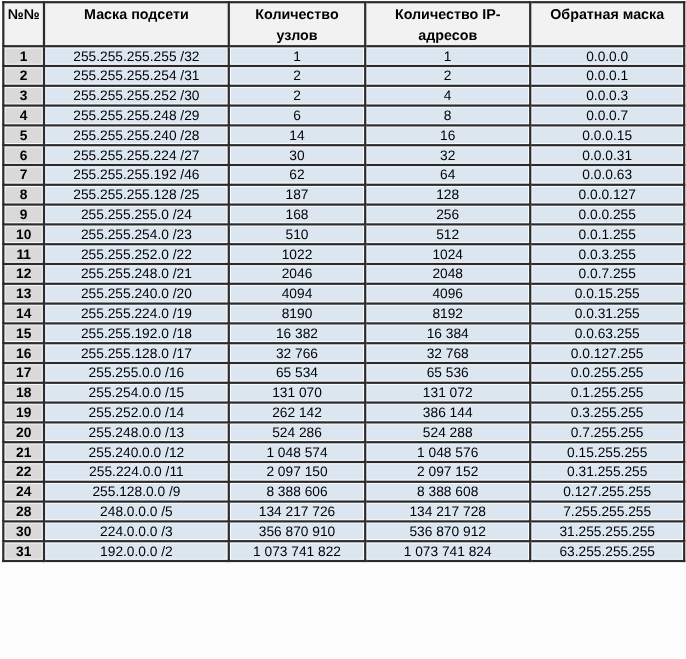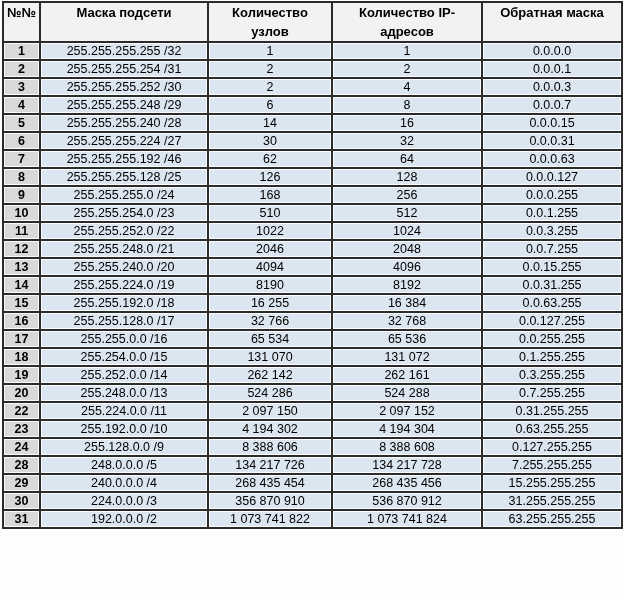--- a/index.html
+++ b/index.html
@@ -123,21 +123,21 @@
         <tr>
           <td class="num">7</td>
           <td>255.255.255.192 /46</td>
           <td>62</td>
           <td>64</td>
           <td>0.0.0.63</td>
         </tr>
         <tr>
           <td class="num">8</td>
           <td>255.255.255.128 /25</td>
-          <td>126</td>
+          <td>187</td>
           <td>128</td>
           <td>0.0.0.127</td>
         </tr>
         <tr>
           <td class="num">9</td>
           <td>255.255.255.0 /24</td>
           <td>168</td>
           <td>256</td>
           <td>0.0.0.255</td>
         </tr>
@@ -172,21 +172,21 @@
         <tr>
           <td class="num">14</td>
           <td>255.255.224.0 /19</td>
           <td>8190</td>
           <td>8192</td>
           <td>0.0.31.255</td>
         </tr>
         <tr>
           <td class="num">15</td>
           <td>255.255.192.0 /18</td>
-          <td>16 255</td>
+          <td>16 382</td>
           <td>16 384</td>
           <td>0.0.63.255</td>
         </tr>
         <tr>
           <td class="num">16</td>
           <td>255.255.128.0 /17</td>
           <td>32 766</td>
           <td>32 768</td>
           <td>0.0.127.255</td>
         </tr>
@@ -201,66 +201,59 @@
           <td class="num">18</td>
           <td>255.254.0.0 /15</td>
           <td>131 070</td>
           <td>131 072</td>
           <td>0.1.255.255</td>
         </tr>
         <tr>
           <td class="num">19</td>
           <td>255.252.0.0 /14</td>
           <td>262 142</td>
-          <td>262 161</td>
+          <td>386 144</td>
           <td>0.3.255.255</td>
         </tr>
         <tr>
           <td class="num">20</td>
           <td>255.248.0.0 /13</td>
           <td>524 286</td>
           <td>524 288</td>
           <td>0.7.255.255</td>
         </tr>
         <tr>
+          <td class="num">21</td>
+          <td>255.240.0.0 /12</td>
+          <td>1 048 574</td>
+          <td>1 048 576</td>
+          <td>0.15.255.255</td>
+        </tr>
+        <tr>
           <td class="num">22</td>
           <td>255.224.0.0 /11</td>
           <td>2 097 150</td>
           <td>2 097 152</td>
           <td>0.31.255.255</td>
         </tr>
         <tr>
-          <td class="num">23</td>
-          <td>255.192.0.0 /10</td>
-          <td>4 194 302</td>
-          <td>4 194 304</td>
-          <td>0.63.255.255</td>
-        </tr>
-        <tr>
           <td class="num">24</td>
           <td>255.128.0.0 /9</td>
           <td>8 388 606</td>
           <td>8 388 608</td>
           <td>0.127.255.255</td>
         </tr>
         <tr>
           <td class="num">28</td>
           <td>248.0.0.0 /5</td>
           <td>134 217 726</td>
           <td>134 217 728</td>
           <td>7.255.255.255</td>
         </tr>
         <tr>
-          <td class="num">29</td>
-          <td>240.0.0.0 /4</td>
-          <td>268 435 454</td>
-          <td>268 435 456</td>
-          <td>15.255.255.255</td>
-        </tr>
-        <tr>
           <td class="num">30</td>
           <td>224.0.0.0 /3</td>
           <td>356 870 910</td>
           <td>536 870 912</td>
           <td>31.255.255.255</td>
         </tr>
         <tr>
           <td class="num">31</td>
           <td>192.0.0.0 /2</td>
           <td>1 073 741 822</td>

